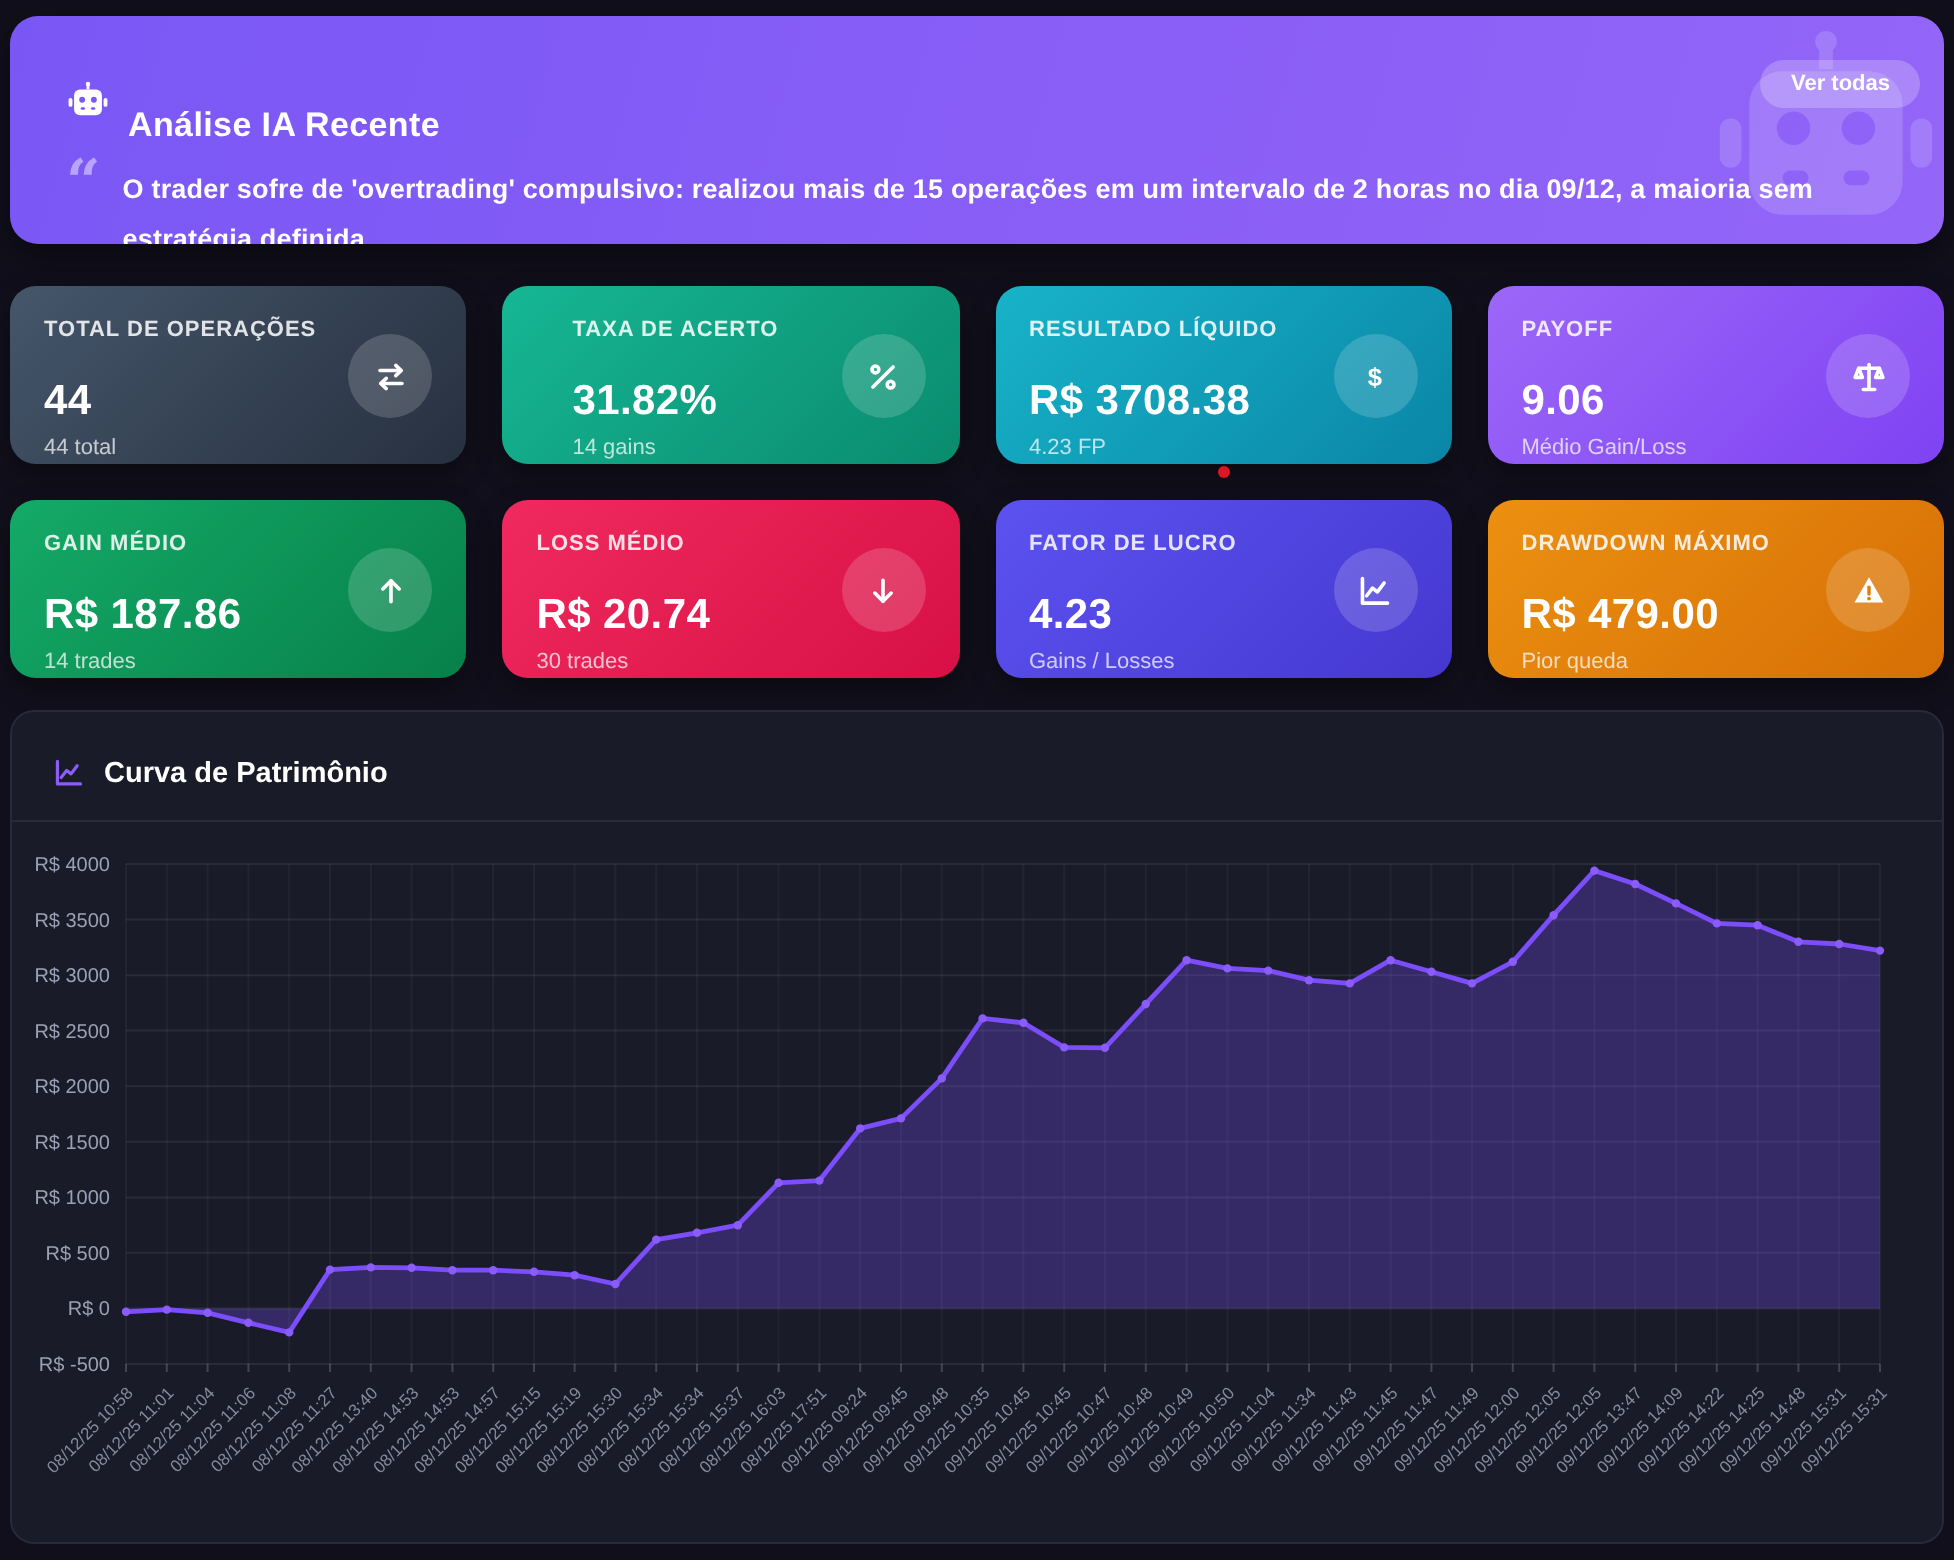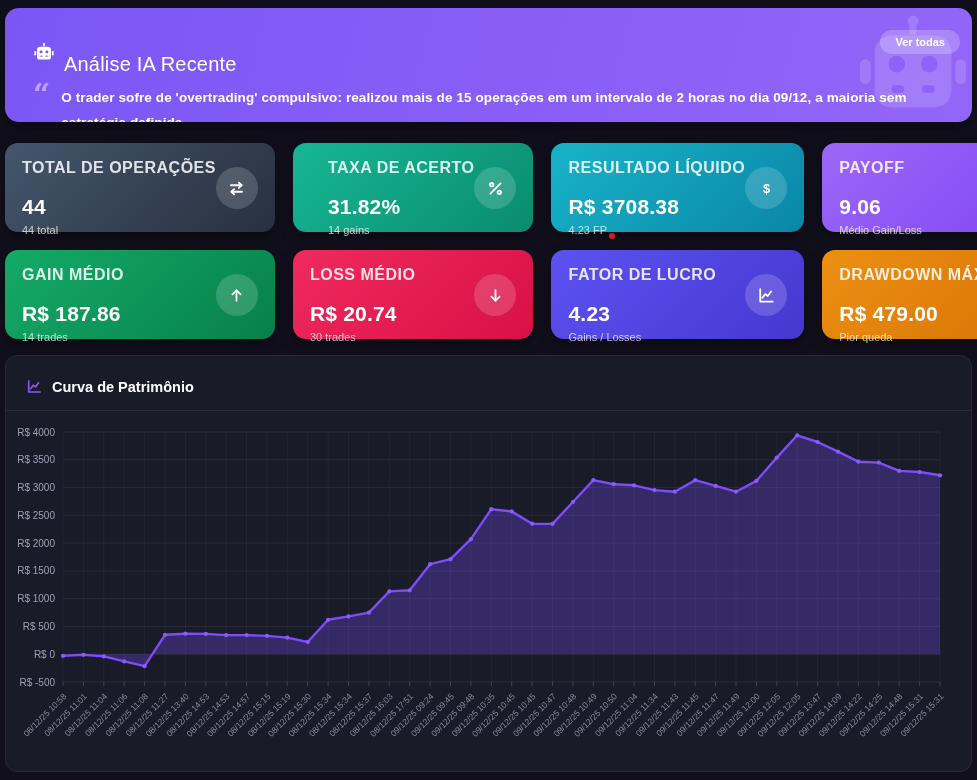--- a/index.html
+++ b/index.html
@@ -10,21 +10,21 @@
     -webkit-font-smoothing:antialiased;
   }
   
   .banner{
     position:absolute;left:5px;top:8px;width:967px;height:114px;
     border-radius:14px;box-sizing:border-box;padding:0 28px;
     background:linear-gradient(105deg,#7a57f5 0%,#8a5ff7 60%,#9366f8 100%);
     color:#fff;overflow:hidden;box-shadow:0 6px 18px rgba(0,0,0,.35);
   }
   .banner-title-row{display:flex;align-items:center;gap:9px;margin-top:21px;position:relative;z-index:2;}
-  .banner-title{font-size:20px;font-weight:normal;letter-spacing:.2px;margin-top:24px;}
+  .banner-title{font-size:17px;font-weight:bold;letter-spacing:.2px;margin-top:24px;}
   .robot-mini{width:22px;height:22px;flex:0 0 auto;}
   .quote-row{display:flex;gap:11px;margin-top:9px;max-width:878px;position:relative;z-index:2;}
   .quote-mark{
     font-family:"DejaVu Serif",serif;font-size:30px;line-height:20px;font-weight:bold;
     color:rgba(233,230,255,.55);flex:0 0 auto;
   }
   .quote-text{font-size:13.5px;font-weight:bold;line-height:25px;letter-spacing:.1px;}
   .robot-watermark{position:absolute;right:0;top:4px;width:118px;height:118px;opacity:.15;z-index:1;}
   .ver-todas{
     position:absolute;top:22px;right:12px;z-index:3;cursor:pointer;
@@ -35,21 +35,21 @@
   
   .stats-grid{
     position:absolute;left:5px;top:143px;width:967px;
     display:grid;grid-template-columns:repeat(4,1fr);gap:18px;
   }
   .stat-card{
     height:89px;border-radius:13px;box-sizing:border-box;padding:13px 17px 12px;
     display:flex;justify-content:space-between;color:#fff;
     box-shadow:0 5px 14px rgba(0,0,0,.30);
   }
-  .stat-label{font-size:16px;font-weight:bold;letter-spacing:.5px;opacity:.85;margin-top:3px;white-space:nowrap;}
+  .stat-label{font-size:11px;font-weight:bold;letter-spacing:.5px;opacity:.85;margin-top:3px;white-space:nowrap;}
   .stat-value{font-size:21px;font-weight:bold;margin-top:18px;letter-spacing:.2px;}
   .stat-sub{font-size:11px;opacity:.72;margin-top:5px;}
   .stat-icon{
     width:42px;height:42px;border-radius:50%;flex:0 0 auto;
     background:rgba(255,255,255,.17);
     display:flex;align-items:center;justify-content:center;align-self:center;
   }
   .stat-icon svg{width:19px;height:19px;}
   .red-dot{position:absolute;left:609px;top:233px;width:6px;height:6px;border-radius:50%;background:#de1623;}
   

